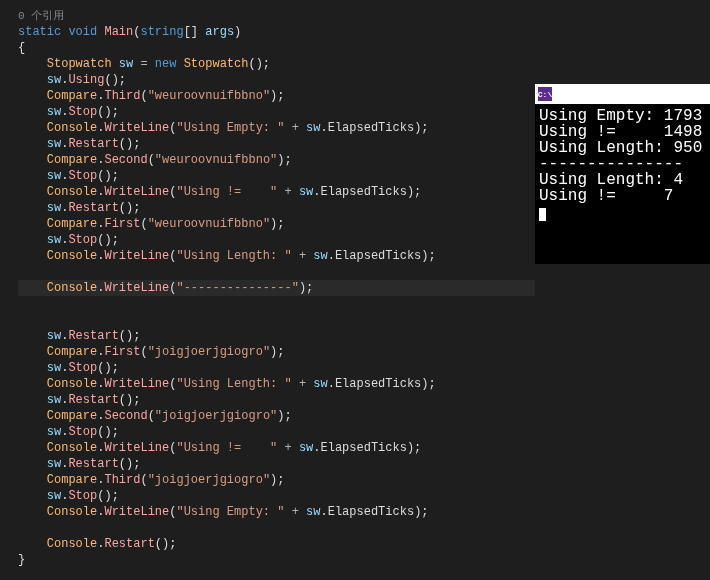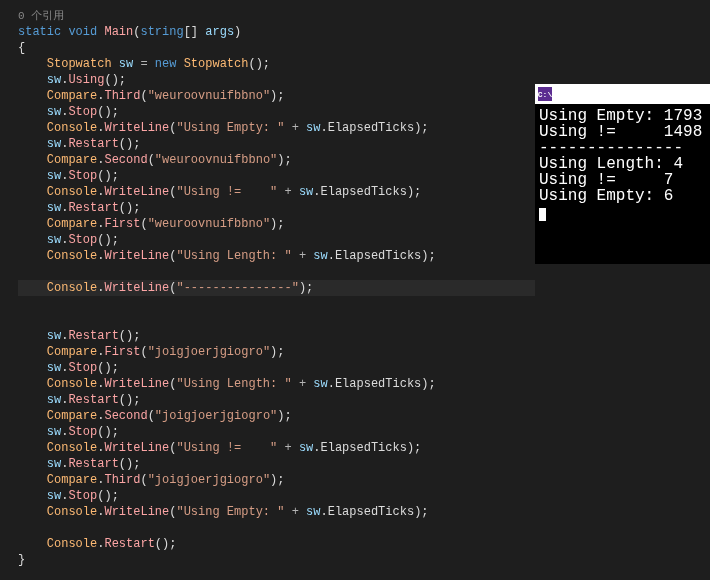--- a/index.html
+++ b/index.html
@@ -128,14 +128,14 @@
   <div class="code-line">    <span class="k-type">Console</span><span class="k-punct">.</span><span class="k-method">WriteLine</span><span class="k-punct">(</span><span class="k-str">"Using Empty: "</span> <span class="k-op">+</span> <span class="k-var">sw</span><span class="k-punct">.</span><span class="k-white">ElapsedTicks</span><span class="k-punct">);</span></div>
   <div class="code-line"> </div>
   <div class="code-line">    <span class="k-type">Console</span><span class="k-punct">.</span><span class="k-method">Restart</span><span class="k-punct">();</span></div>
   <div class="code-line"><span class="k-punct">}</span></div>
 </div>
 
 <div class="console-window">
   <div class="console-title">
     <span class="console-icon">C:\</span>
   </div>
-  <div class="console-body"><div>Using Empty: 1793</div><div>Using !=     1498</div><div>---------------</div><div>Using Length: 4</div><div>Using !=     7</div><div>Using Empty: 6</div><span class="cursor"></span></div>
+  <div class="console-body"><div>Using Empty: 1793</div><div>Using !=     1498</div><div>Using Length: 950</div><div>---------------</div><div>Using Length: 4</div><div>Using !=     7</div><span class="cursor"></span></div>
 </div>
 
 </body></html>

